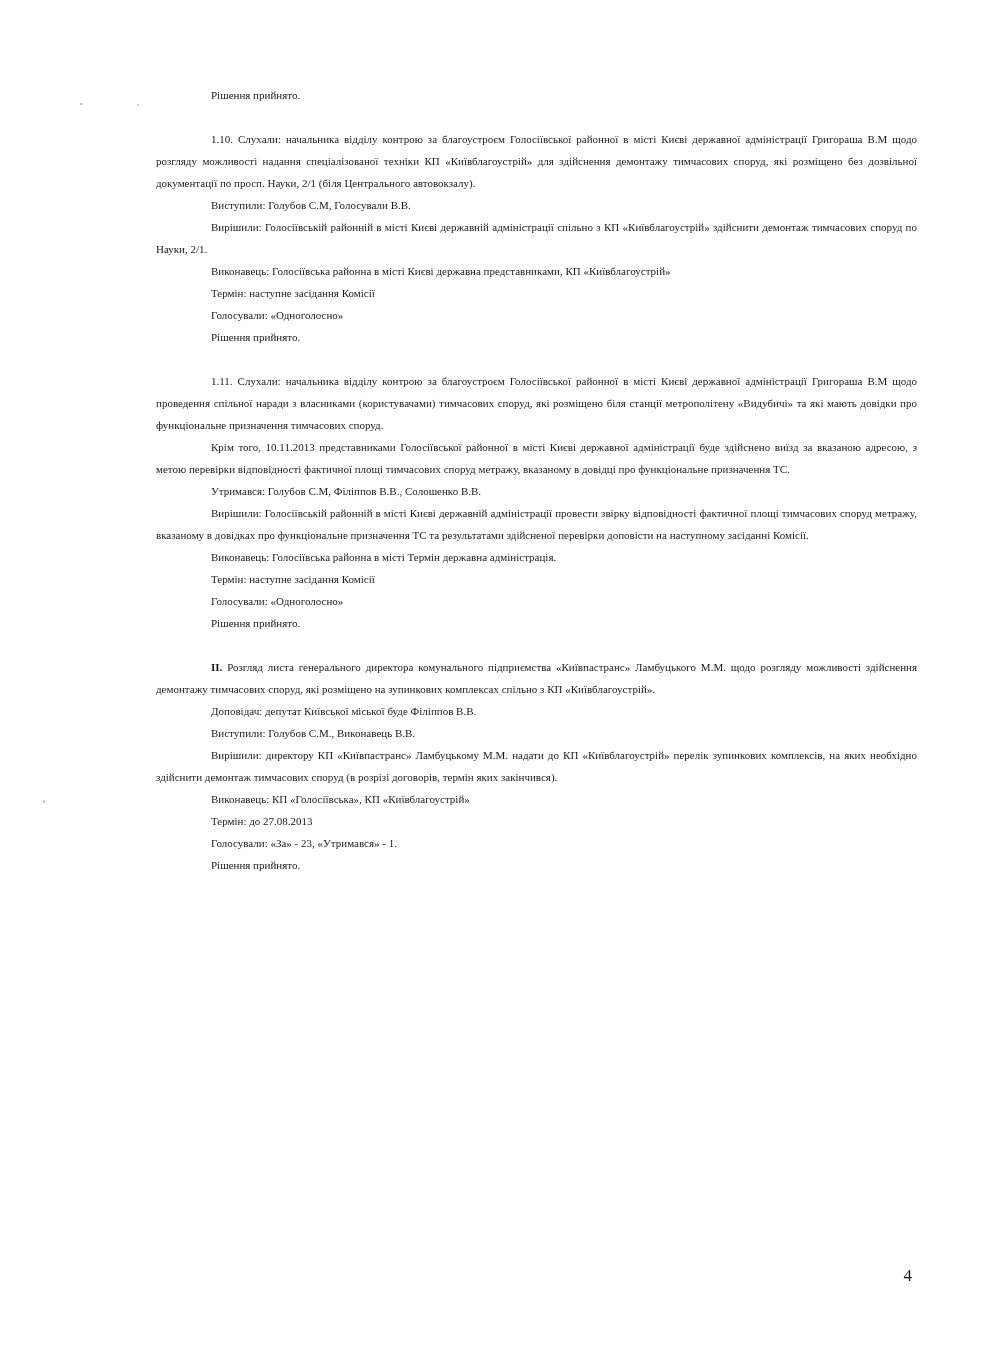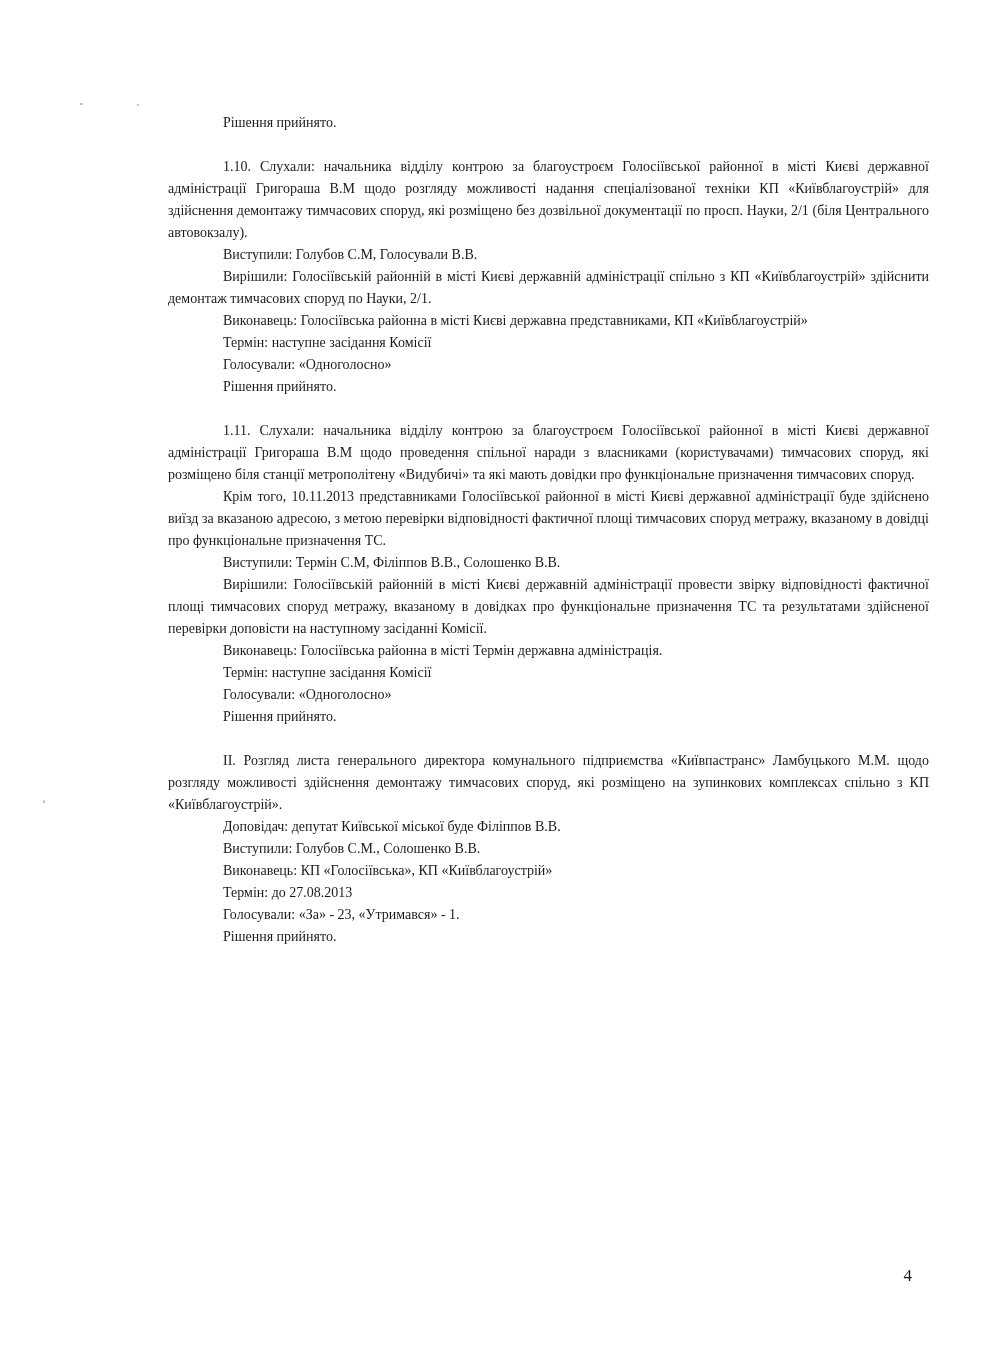--- a/index.html
+++ b/index.html
@@ -14,38 +14,37 @@
     font-family: "Liberation Serif", serif;
   }
   .page {
     position: absolute;
     inset: 0;
     background: #ffffff;
     overflow: hidden;
   }
   .doc {
     position: absolute;
-    left: 168px;
+    left: 156px;
     top: 84px;
     width: 761px;
-    font-size: 14px;
+    font-size: 11px;
     line-height: 22px;
     color: #1b1b1b;
     text-align: justify;
-    margin-top: 28px;
   }
   .para {
     margin: 0;
     text-indent: 55px;
   }
   .para.gap {
     margin-top: 22px;
   }
   .para b {
-    font-weight: normal;
+    font-weight: bold;
   }
   .page-number {
     position: absolute;
     right: 88px;
     top: 1266px;
     font-size: 17px;
     color: #1b1b1b;
   }
   .speck {
     position: absolute;
@@ -69,29 +68,30 @@
       <p class="para">Рішення прийнято.</p>
       <p class="para gap">1.10. Слухали: начальника відділу контрою за благоустроєм Голосіївської районної в місті Києві державної адміністрації Григораша В.М щодо розгляду можливості надання спеціалізованої техніки КП «Київблагоустрій» для здійснення демонтажу тимчасових споруд, які розміщено без дозвільної документації по просп. Науки, 2/1 (біля Центрального автовокзалу).</p>
       <p class="para">Виступили: Голубов С.М, Голосували В.В.</p>
       <p class="para">Вирішили: Голосіївській районній в місті Києві державній адміністрації спільно з КП «Київблагоустрій» здійснити демонтаж тимчасових споруд по Науки, 2/1.</p>
       <p class="para">Виконавець: Голосіївська районна в місті Києві державна представниками, КП «Київблагоустрій»</p>
       <p class="para">Термін: наступне засідання Комісії</p>
       <p class="para">Голосували: «Одноголосно»</p>
       <p class="para">Рішення прийнято.</p>
       <p class="para gap">1.11. Слухали: начальника відділу контрою за благоустроєм Голосіївської районної в місті Києві державної адміністрації Григораша В.М щодо проведення спільної наради з власниками (користувачами) тимчасових споруд, які розміщено біля станції метрополітену «Видубичі» та які мають довідки про функціональне призначення тимчасових споруд.</p>
       <p class="para">Крім того, 10.11.2013 представниками Голосіївської районної в місті Києві державної адміністрації буде здійснено виїзд за вказаною адресою, з метою перевірки відповідності фактичної площі тимчасових споруд метражу, вказаному в довідці про функціональне призначення ТС.</p>
-      <p class="para">Виступили: Термін С.М,  Філіппов В.В., Солошенко В.В.</p>
+      <p class="para">Утримався: Голубов С.М,  Філіппов В.В., Солошенко В.В.</p>
       <p class="para">Вирішили: Голосіївській районній в місті Києві державній адміністрації провести звірку відповідності фактичної площі тимчасових споруд метражу, вказаному в довідках про функціональне призначення ТС та результатами здійсненої перевірки доповісти на наступному засіданні Комісії.</p>
       <p class="para">Виконавець: Голосіївська районна в місті Термін державна адміністрація.</p>
       <p class="para">Термін: наступне засідання Комісії</p>
       <p class="para">Голосували: «Одноголосно»</p>
       <p class="para">Рішення прийнято.</p>
       <p class="para gap"><b>II.</b> Розгляд листа генерального директора комунального підприємства «Київпастранс» Ламбуцького М.М. щодо розгляду можливості здійснення демонтажу тимчасових споруд, які розміщено на зупинкових комплексах спільно з КП «Київблагоустрій».</p>
       <p class="para">Доповідач: депутат Київської міської буде Філіппов В.В.</p>
-      <p class="para">Виступили: Голубов С.М., Солошенко В.В.</p>
+      <p class="para">Виступили: Голубов С.М., Виконавець В.В.</p>
+      <p class="para">Вирішили: директору КП «Київпастранс» Ламбуцькому М.М. надати до КП «Київблагоустрій» перелік зупинкових комплексів, на яких необхідно здійснити демонтаж тимчасових споруд (в розрізі договорів, термін яких закінчився).</p>
       <p class="para">Виконавець: КП «Голосіївська», КП «Київблагоустрій»</p>
       <p class="para">Термін: до 27.08.2013</p>
       <p class="para">Голосували: «За» - 23, «Утримався» - 1.</p>
       <p class="para">Рішення прийнято.</p>
     </div>
 
   <div class="page-number">4</div>
 </div>
 
 </body></html>

